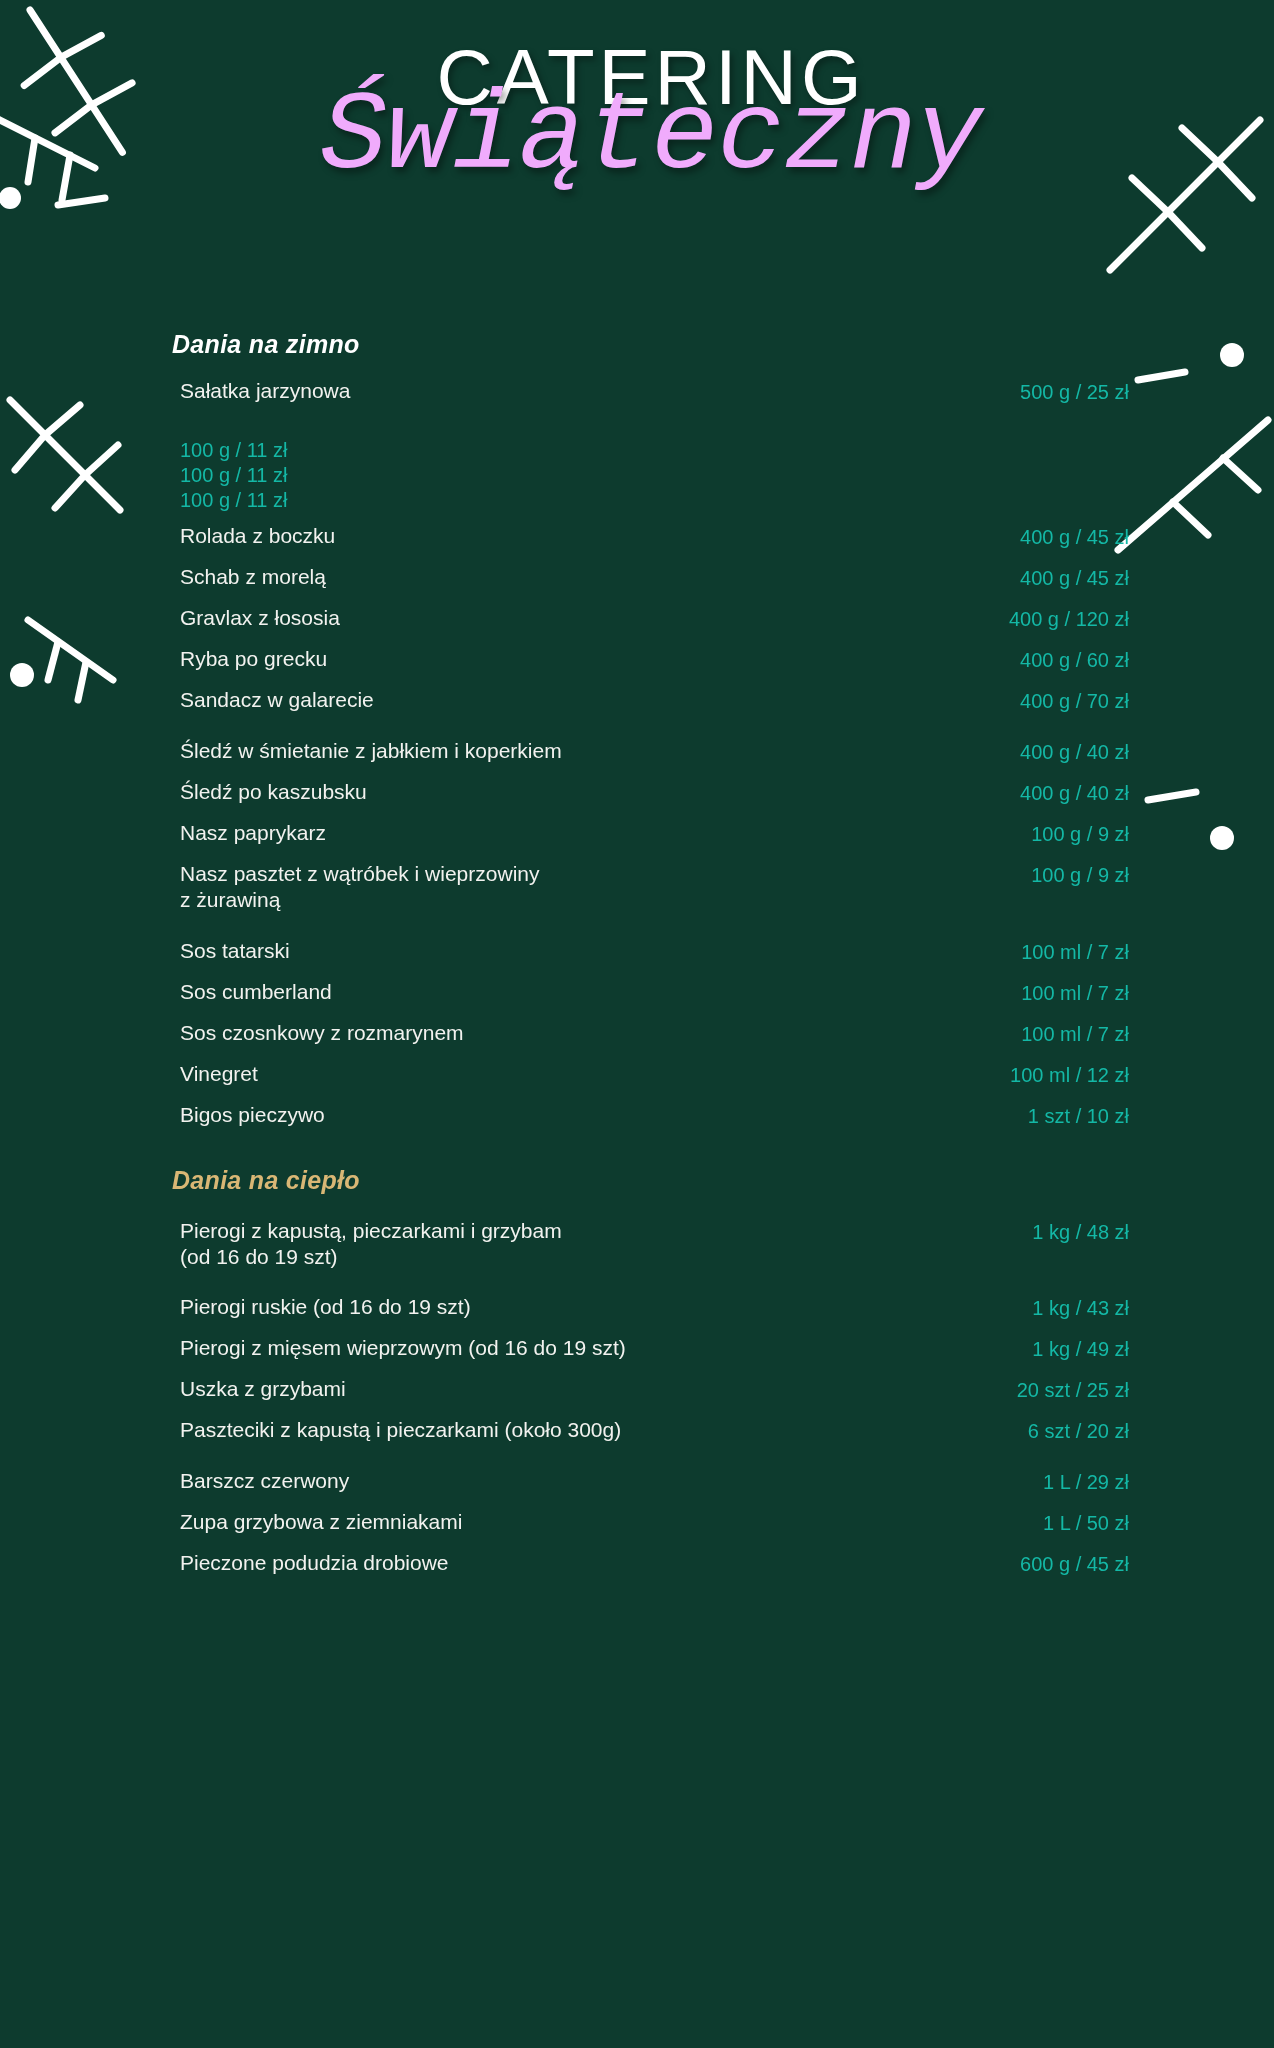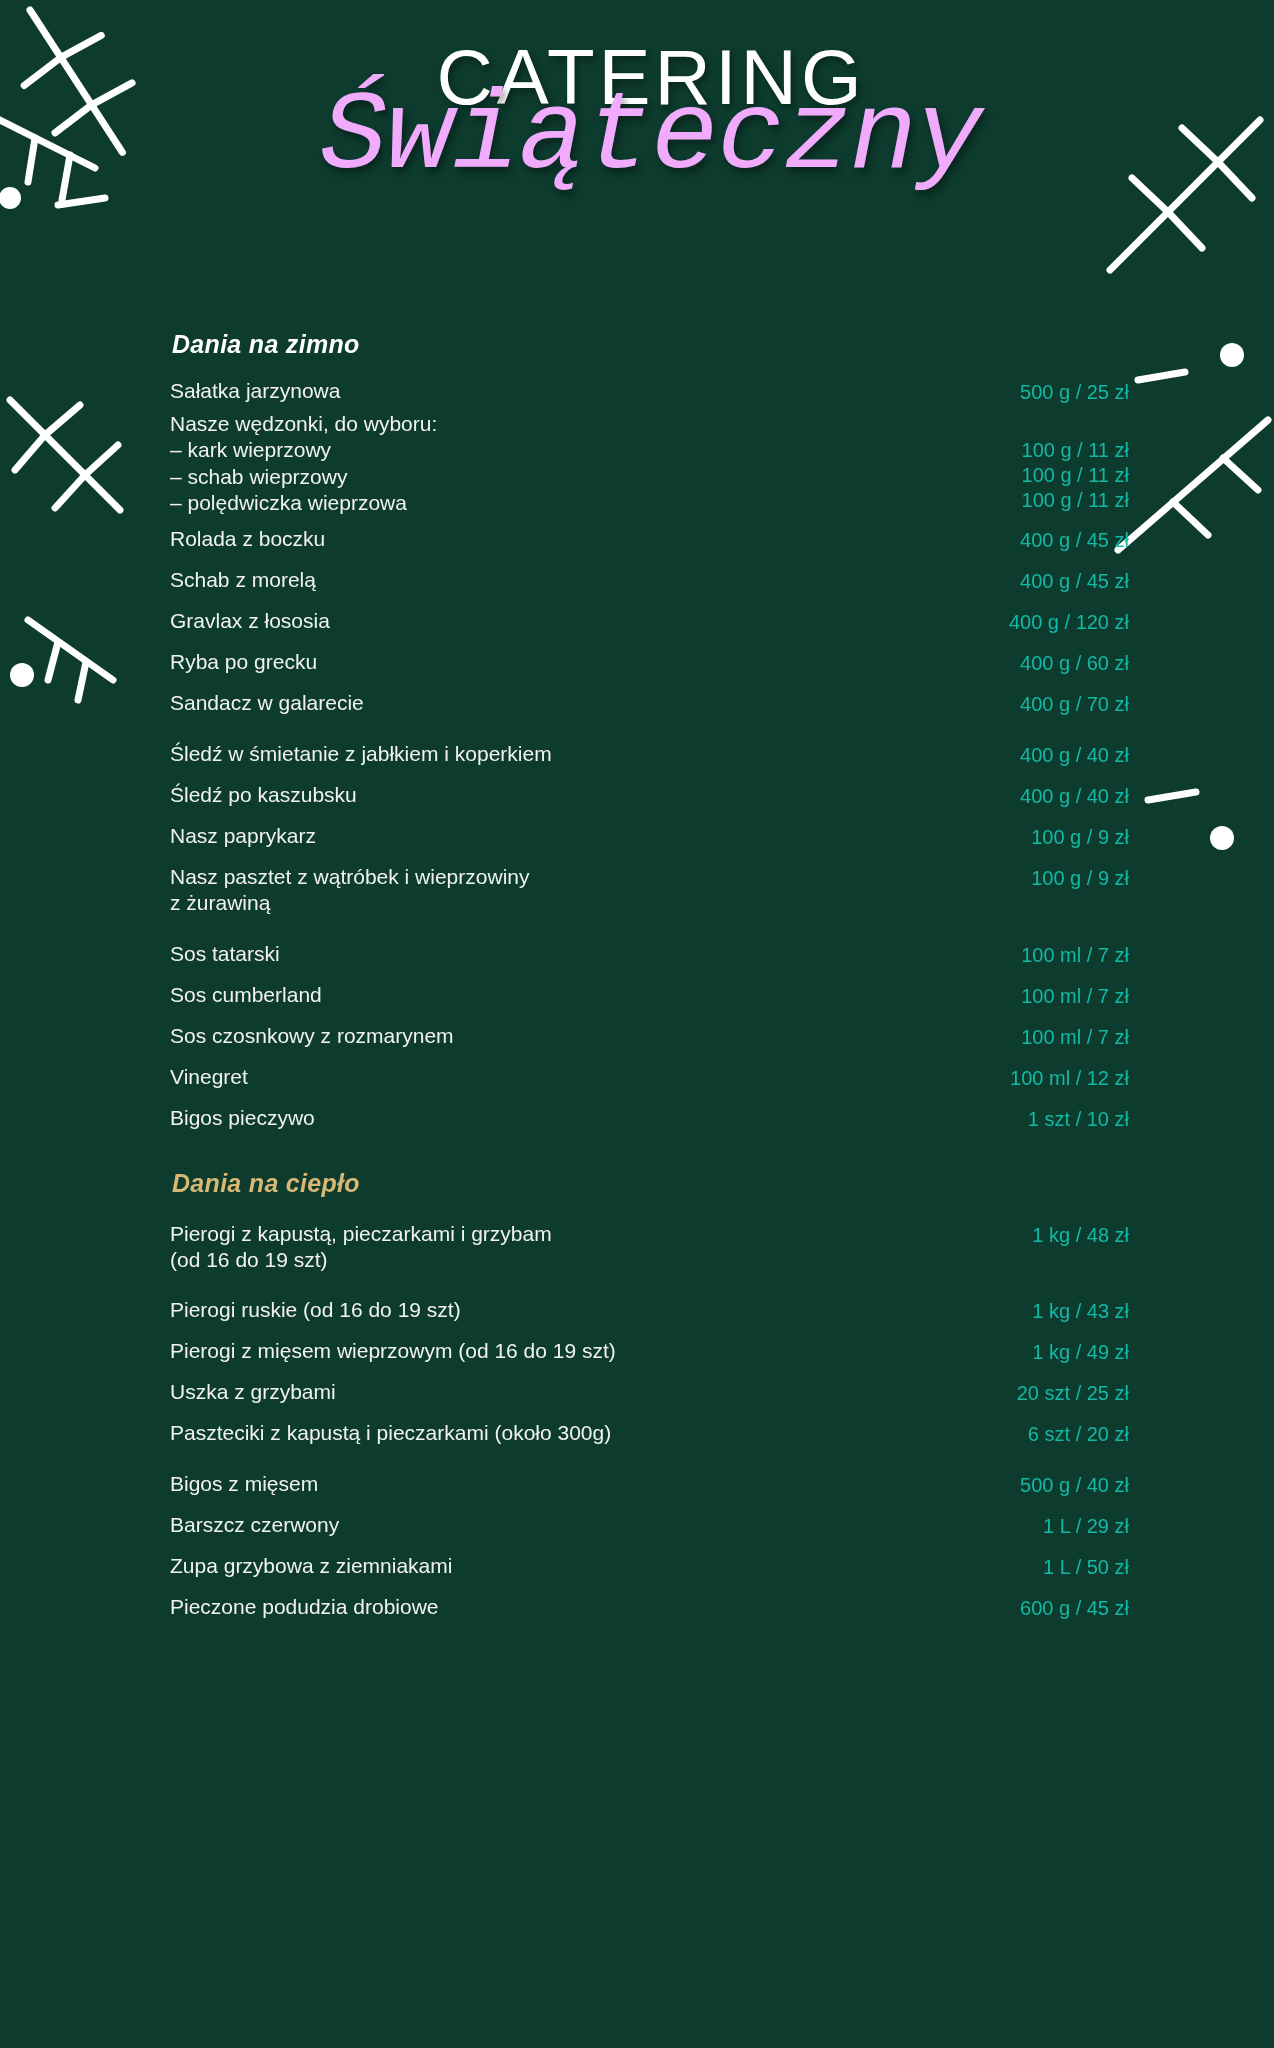--- a/index.html
+++ b/index.html
@@ -70,20 +70,21 @@
     margin: 30px 0 16px 2px;
     letter-spacing: 0.3px;
   }
   .section-title.cold { color: #ffffff; font-style: italic; }
 
   .row {
     display: flex;
     align-items: flex-start;
     justify-content: space-between;
     padding: 7px 0;
+    margin-left: 10px;
   }
   .row.tight { padding: 3px 0; }
   .row-name {
     font-size: 21px;
     line-height: 1.25;
     color: #f2f2ef;
     white-space: pre-line;
     max-width: 700px;
   }
   .row-price {
@@ -160,24 +161,20 @@
 
 <div class="menu">
 
   <div class="section-title cold">Dania na zimno</div>
 
   <div class="row tight">
     <div class="row-name">Sałatka jarzynowa</div>
     <div class="row-price">500 g / 25 zł</div>
   </div>
   <div class="row tight">
-    <div class="row-name">Nasze wędzonki, do wyboru:
-– kark wieprzowy
-– schab wieprzowy
-– polędwiczka wieprzowa</div>
     <div class="row-price">
 100 g / 11 zł
 100 g / 11 zł
 100 g / 11 zł</div>
   </div>
   <div class="row">
     <div class="row-name">Rolada z boczku</div>
     <div class="row-price">400 g / 45 zł</div>
   </div>
   <div class="row">
@@ -255,24 +252,20 @@
   <div class="row">
     <div class="row-name">Uszka z grzybami</div>
     <div class="row-price">20 szt / 25 zł</div>
   </div>
   <div class="row">
     <div class="row-name">Paszteciki z kapustą i pieczarkami (około 300g)</div>
     <div class="row-price">6 szt / 20 zł</div>
   </div>
   <div class="gap-sm"></div>
   <div class="row">
-    <div class="row-name">Bigos z mięsem</div>
-    <div class="row-price">500 g / 40 zł</div>
-  </div>
-  <div class="row">
     <div class="row-name">Barszcz czerwony</div>
     <div class="row-price">1 L / 29 zł</div>
   </div>
   <div class="row">
     <div class="row-name">Zupa grzybowa z ziemniakami</div>
     <div class="row-price">1 L / 50 zł</div>
   </div>
   <div class="row">
     <div class="row-name">Pieczone podudzia drobiowe</div>
     <div class="row-price">600 g / 45 zł</div>

